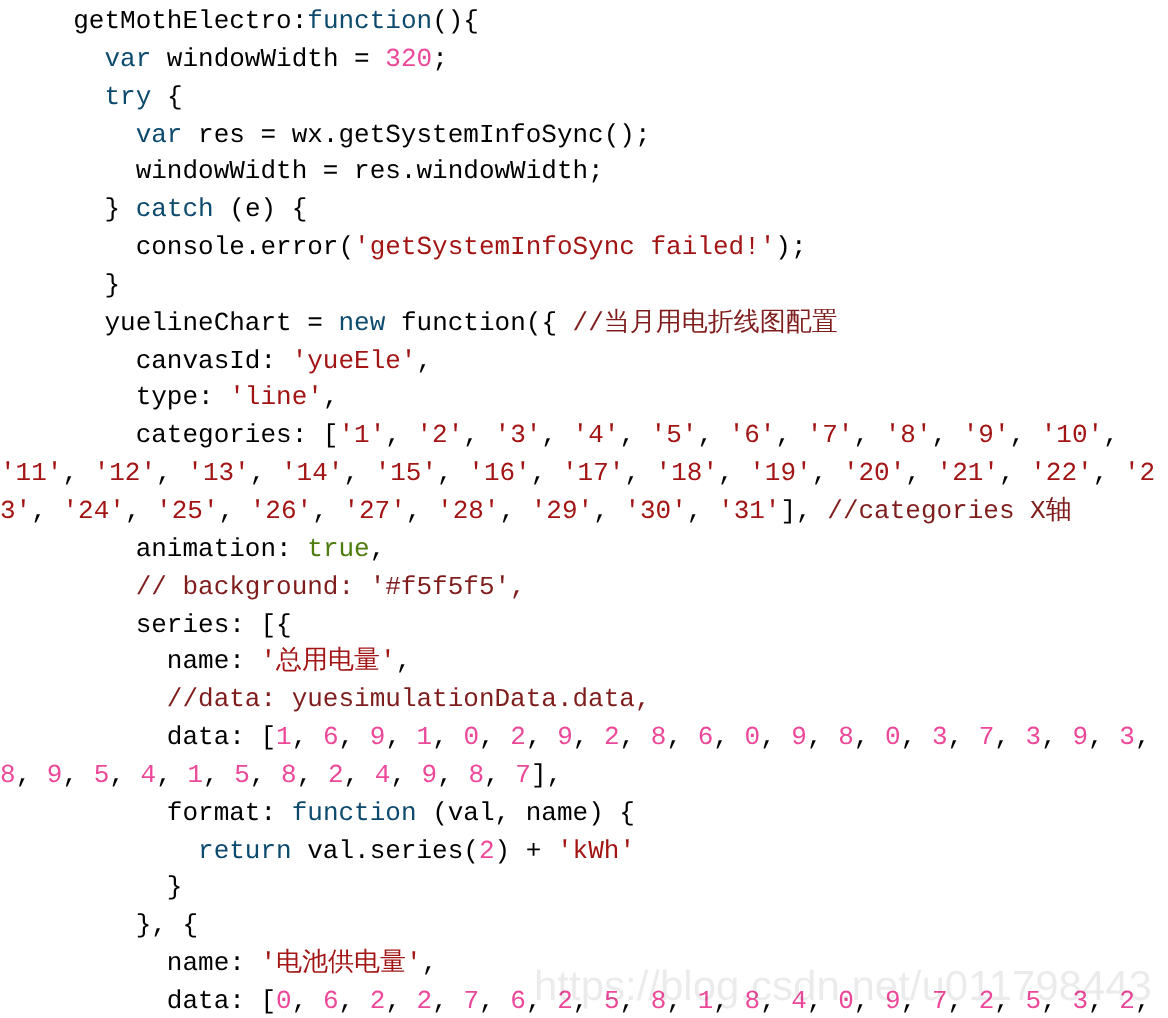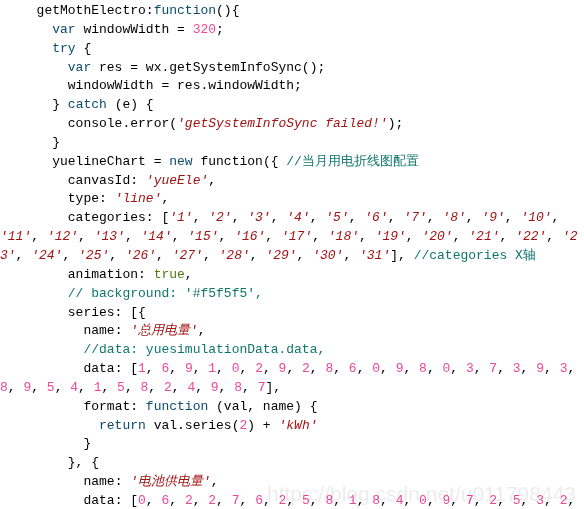--- a/index.html
+++ b/index.html
@@ -22,23 +22,23 @@
     color: #000;
   }
   .gutter {
     display: inline-block;
     width: 14px;
     border-right: 1px solid #a9d8f4;
     margin-right: 6px;
     height: 100%;
   }
   .kw   { color: #0c4a6e; }
-  .str  { color: #a31515; font-style: italic; }
+  .str  { color: #a31515; }
   .num  { color: #ec4899; }
-  .com  { color: #0f766e; }
+  .com  { color: #7f1d1d; }
   .bool { color: #4d7c0f; }
   .wm {
     position: absolute;
     right: 8px;
     bottom: 3px;
     color: rgba(0,0,0,0.08);
     font-family: Liberation Sans, sans-serif;
     font-size: 21px;
     pointer-events: none;
     user-select: none;

